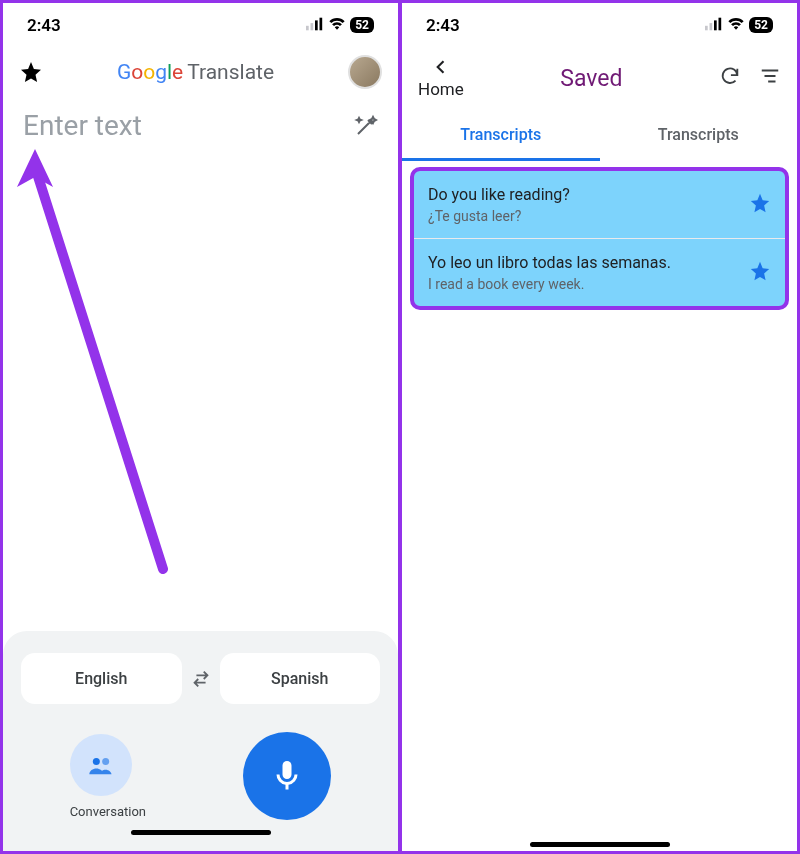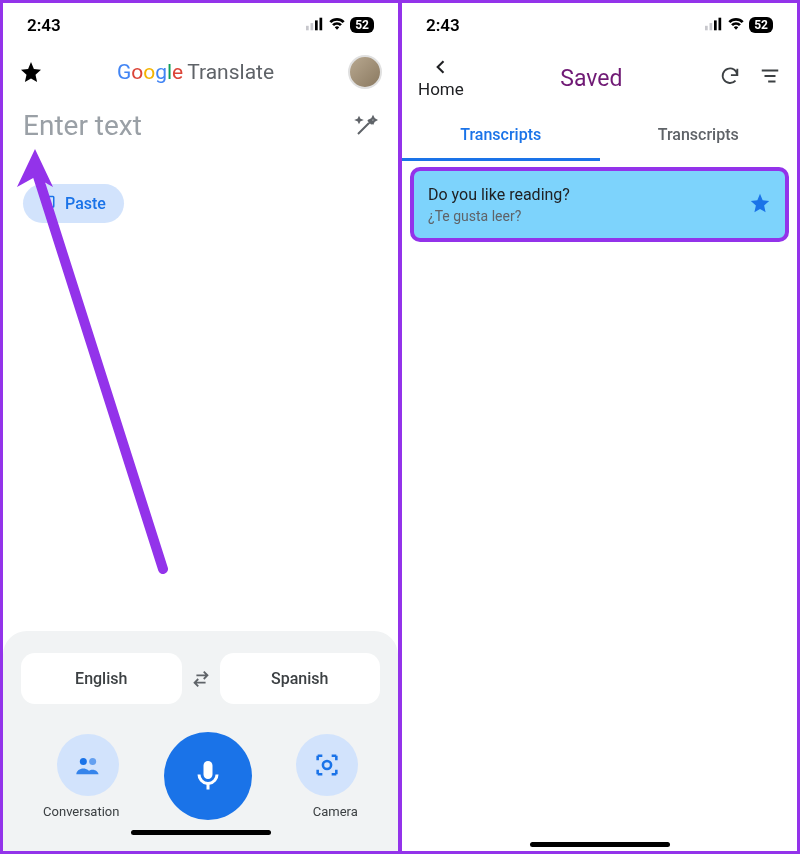--- a/index.html
+++ b/index.html
@@ -87,21 +87,21 @@
       font-size:16px; color:#3c4043; font-weight:500;
     }
     .swap-btn { width:38px; height:38px; display:flex; align-items:center; justify-content:center; color:#5f6368; }
     .action-row { display:flex; align-items:center; justify-content:space-around; margin-top:28px; }
     .circle-btn {
       width:62px; height:62px; border-radius:50%;
       background:#d2e3fc; display:flex; align-items:center; justify-content:center;
       color:#1a73e8;
     }
     .circle-btn.big { width:88px; height:88px; background:#1a73e8; color:#fff; }
-    .action-col { display:flex; flex-direction:column; align-items:flex-end; gap:8px; font-size:13px; color:#3c4043; }
+    .action-col { display:flex; flex-direction:column; align-items:flex-start; gap:8px; font-size:13px; color:#3c4043; }
     .home-indicator { width:140px; height:5px; background:#000; border-radius:3px; margin: 10px auto 4px; }
     
     .saved-header {
       display:flex; align-items:center; justify-content:space-between;
       padding: 10px 16px 14px;
     }
     .back-btn { display:flex; align-items:center; gap:2px; font-size:17px; color:#202124;flex-direction:column; }
     .saved-title { font-size:23px; font-weight:400; color:#701a75; }
     .hdr-actions { display:flex; gap:18px; align-items:center; color:#3c4043; }
     .tabs { display:flex; }
@@ -159,26 +159,20 @@
   </div>
 
   <div class="body-area">
     <div class="enter-row">
       <div class="enter-text">Enter text</div>
       <span class="magic-icon">
         <svg viewBox="0 0 24 24" width="24" height="24" fill="none" stroke="#5f6368" stroke-width="2">
             <path d="M4 20 L16 8 M14 6 L18 10 M19 3l1 2 2 1-2 1-1 2-1-2-2-1 2-1z M5 4l.7 1.5L7 6 5.7 6.5 5 8l-.7-1.5L3 6l1.3-.5z"></path>
           </svg>
       </span>
-    </div>
-    <div class="paste-chip">
-      <svg viewBox="0 0 24 24" width="18" height="18" fill="#1a73e8">
-          <path d="M16 1H8a2 2 0 0 0-2 2v12a2 2 0 0 0 2 2h8a2 2 0 0 0 2-2V3a2 2 0 0 0-2-2zm0 14H8V3h8v12zM4 5v14a2 2 0 0 0 2 2h10v-2H6V5H4z"></path>
-        </svg>
-      <span>Paste</span>
     </div>
 
     <svg class="arrow-annotation" viewBox="0 0 180 440">
       <defs>
           <marker id="arrowh" markerWidth="10" markerHeight="10" refX="4" refY="5" orient="auto">
             <path d="M0,0 L10,5 L0,10 Z" fill="#9333ea"></path>
           </marker>
         </defs>
       <line x1="150" y1="420" x2="22" y2="18" stroke="#9333ea" stroke-width="10" stroke-linecap="round"></line>
       <polygon points="22,0 4,38 22,28 40,38" fill="#9333ea"></polygon>
@@ -206,29 +200,20 @@
         </div>
         <span>Conversation</span>
       </div>
       <div class="action-col">
         <div class="circle-btn big">
           <svg viewBox="0 0 24 24" width="36" height="36" fill="#fff">
               <path d="M12 14a3 3 0 0 0 3-3V5a3 3 0 1 0-6 0v6a3 3 0 0 0 3 3zm5-3a5 5 0 0 1-10 0H5a7 7 0 0 0 6 6.9V21h2v-3.1A7 7 0 0 0 19 11h-2z"></path>
             </svg>
         </div>
       </div>
-      <div class="action-col">
-        <div class="circle-btn">
-          <svg viewBox="0 0 24 24" width="28" height="28" fill="none" stroke="#1a73e8" stroke-width="2.2">
-              <circle cx="12" cy="12" r="3.5"></circle>
-              <path d="M4 4h4M4 4v4M20 4h-4M20 4v4M4 20h4M4 20v-4M20 20h-4M20 20v-4"></path>
-            </svg>
-        </div>
-        <span>Camera</span>
-      </div>
     </div>
     <div class="home-indicator"></div>
   </div>
 </div>
 
 <div class="phone phone-right">
   <div class="status-bar">
     <span>2:43</span>
     <div class="status-icons">
       <span class="signal-icon">
@@ -280,17 +265,28 @@
       <div class="phrase-text">
         <div class="p-main">Do you like reading?</div>
         <div class="p-sub">¿Te gusta leer?</div>
       </div>
       <span class="star-blue">
         <svg viewBox="0 0 24 24" width="22" height="22" fill="#1a73e8">
             <path d="M12 2l2.9 6.9L22 9.8l-5.5 5 1.6 7.2L12 18.5 5.9 22l1.6-7.2L2 9.8l7.1-.9L12 2z"></path>
           </svg>
       </span>
     </div>
+    <div class="phrase-item">
+      <div class="phrase-text">
+        <div class="p-main">Yo leo un libro todas las semanas.</div>
+        <div class="p-sub">I read a book every week.</div>
+      </div>
+      <span class="star-blue">
+        <svg viewBox="0 0 24 24" width="22" height="22" fill="#1a73e8">
+            <path d="M12 2l2.9 6.9L22 9.8l-5.5 5 1.6 7.2L12 18.5 5.9 22l1.6-7.2L2 9.8l7.1-.9L12 2z"></path>
+          </svg>
+      </span>
+    </div>
   </div>
 
   <div class="right-body"></div>
   <div class="home-indicator"></div>
 </div>
 
 </body></html>

